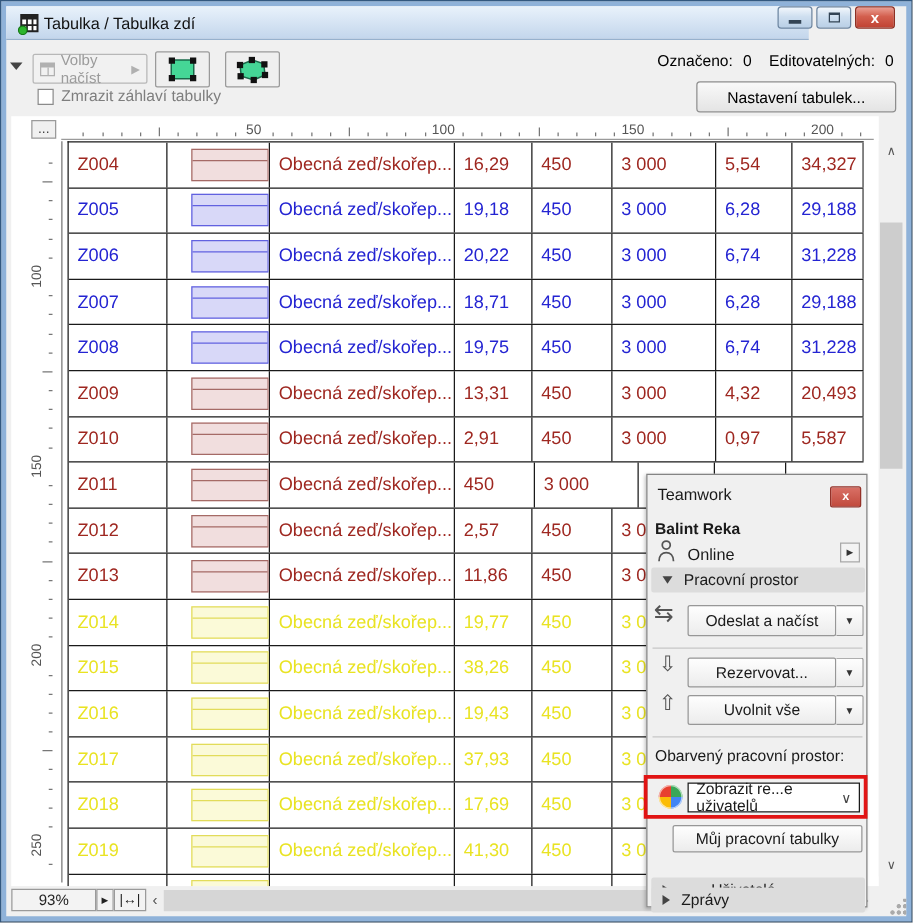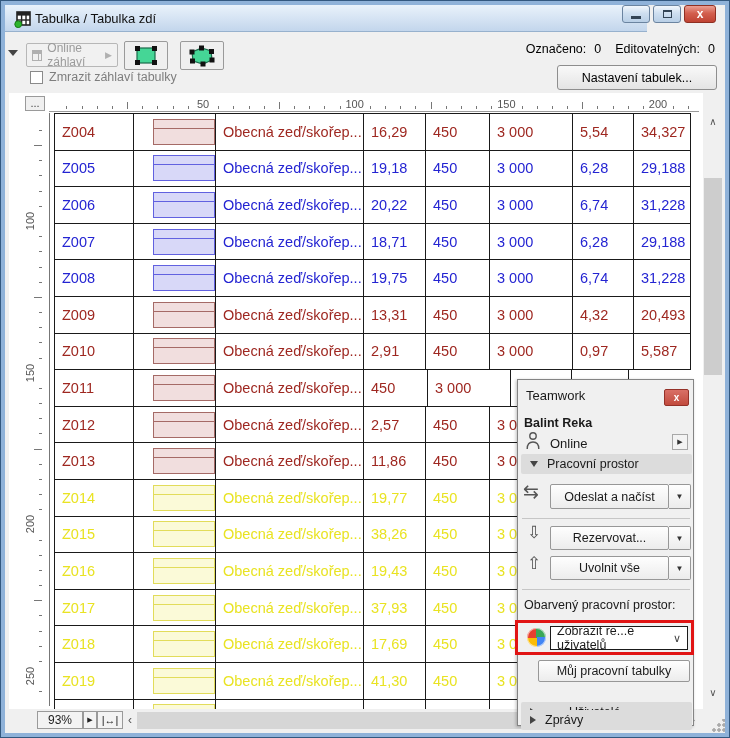--- a/index.html
+++ b/index.html
@@ -110,21 +110,21 @@
   <div class="winbtn" style="left:652px;width:28px;">
       <span style="width:9px;height:8px;border:1px solid #345;border-top:2px solid #345;"></span>
     </div>
   <div class="winbtn close" style="left:683px;width:32px;">
       <span style="font-size:12px;">x</span>
     </div>
 
   <div class="abs tri-down" style="left:7px;top:49px;"></div>
   <div class="abs volby-btn">
     <span class="grid-ic"></span>
-    <span>Online záhlaví</span>
+    <span>Volby načíst</span>
     <span style="margin-left:auto;color:#b0b0b0;font-size:9px;">▶</span>
   </div>
   <div class="abs tool-btn" style="left:123px;">
     <svg width="30" height="24" viewBox="0 0 30 24">
       <rect x="6" y="4" width="18" height="15" fill="#45d696" stroke="#19694a" stroke-width="1.2"></rect>
       <rect x="4" y="2" width="5" height="5" fill="#111"></rect>
         <rect x="21" y="2" width="5" height="5" fill="#111"></rect>
       <rect x="4" y="16" width="5" height="5" fill="#111"></rect>
         <rect x="21" y="16" width="5" height="5" fill="#111"></rect>
     </svg>
@@ -481,21 +481,21 @@
       </div>
     </div>
 
   <div class="abs vsb">
     <div class="sb-arrow" style="top:0;">∧</div>
     <div class="vsb-thumb"></div>
     <div class="sb-arrow" style="bottom:0;">∨</div>
   </div>
 
   <div class="abs statusbar">
-    <div class="sb-btn" style="margin-left:28px;width:46px;align-items:center;">
+    <div class="sb-btn" style="margin-left:0;width:68px;align-items:center;">
         <span>93%</span>
       </div>
     <div class="sb-btn" style="width:14px;font-size:7px;">
         <span>▶</span>
       </div>
     <div class="sb-btn" style="width:26px;font-size:11px;font-family:'DejaVu Sans',sans-serif;">
         <span>|↔|</span>
       </div>
     <div style="width:14px;text-align:center;color:#555;font-size:12px;">‹</div>
     <div class="htrack" style="flex:1;margin-right:10px;"></div>

